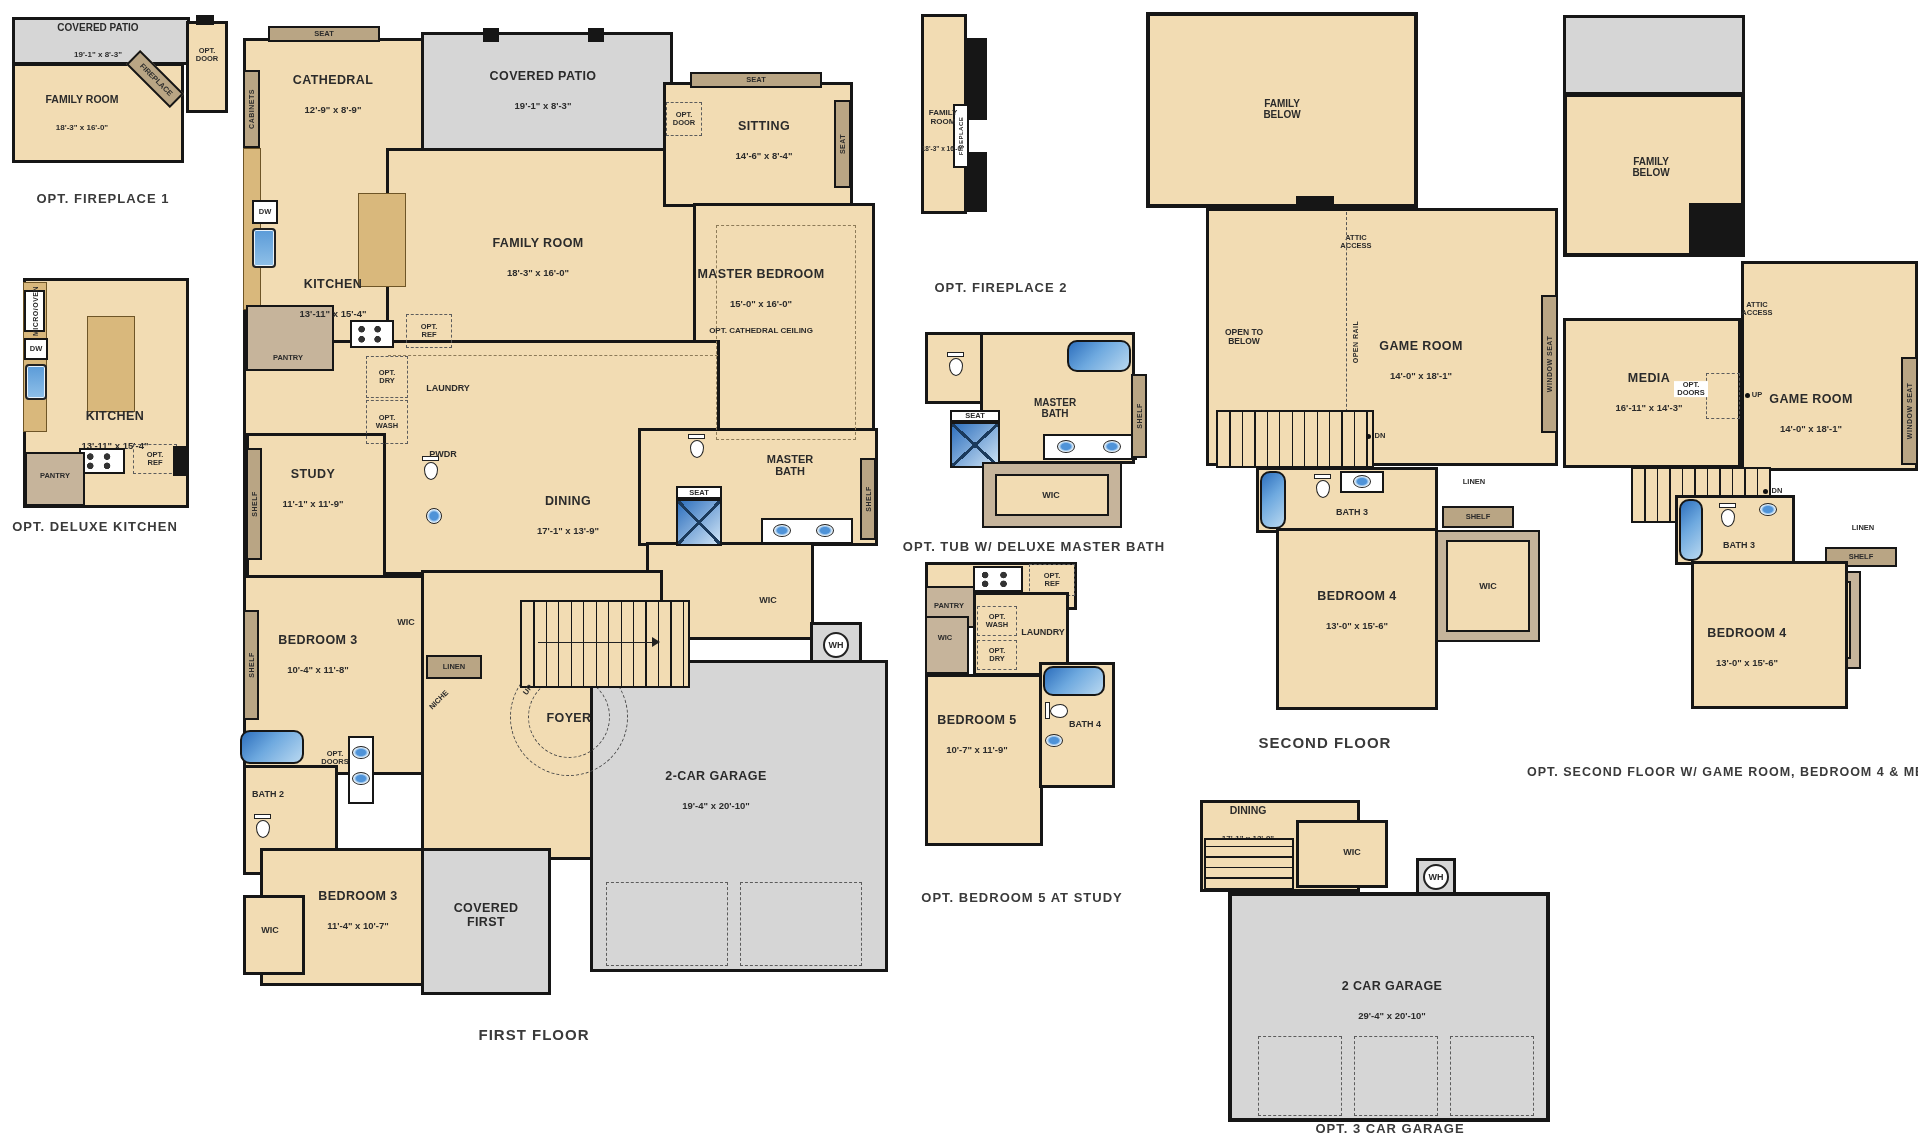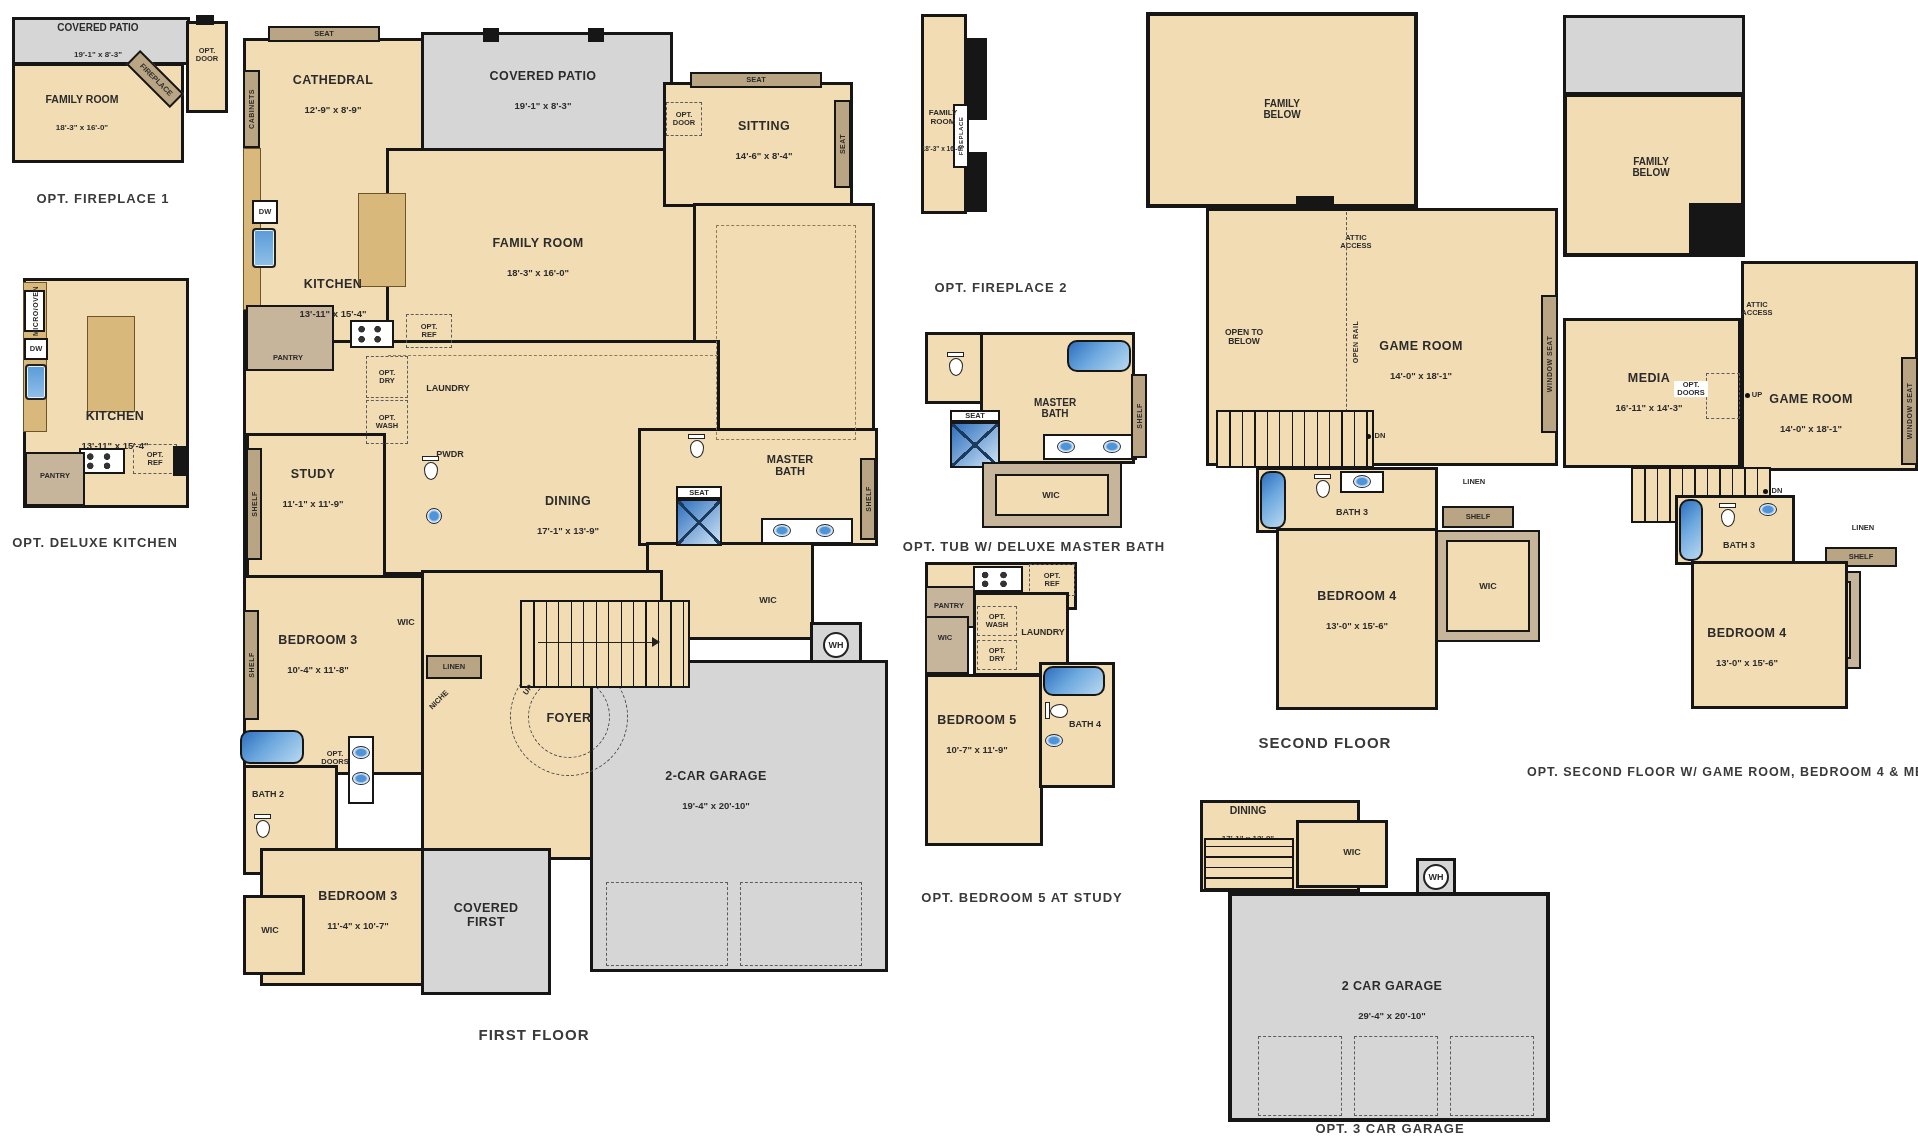--- a/index.html
+++ b/index.html
@@ -95,21 +95,21 @@
       radial-gradient(circle at 22% 30%,#333 3px,transparent 3.6px),
       radial-gradient(circle at 22% 72%,#333 3px,transparent 3.6px),
       radial-gradient(circle at 62% 30%,#333 3px,transparent 3.6px),
       radial-gradient(circle at 62% 72%,#333 3px,transparent 3.6px),#fff"></div>
   <div class="dashbox" style="left:118px;top:166px;width:44px;height:30px"></div>
   <div class="lbl tiny" style="left:140px;top:181px;width:30px">OPT. REF</div>
   <div class="closet" style="left:10px;top:174px;width:60px;height:54px"></div>
   <div class="lbl tiny" style="left:40px;top:198px">PANTRY</div>
   <div class="wallseg" style="left:158px;top:168px;width:16px;height:30px"></div>
 </div>
-<div class="caption cap-sm" style="left:95px;top:542px">OPT. DELUXE KITCHEN</div>
+<div class="caption cap-sm" style="left:95px;top:526px">OPT. DELUXE KITCHEN</div>
 
 <div class="plan" style="left:238px;top:10px;width:652px;height:982px">
 
   <div class="room" style="left:5px;top:28px;width:185px;height:305px"></div>
   <div class="gray" style="left:183px;top:22px;width:252px;height:120px"></div>
   <div class="room" style="left:148px;top:138px;width:332px;height:210px"></div>
   <div class="room" style="left:425px;top:72px;width:190px;height:125px"></div>
   <div class="room" style="left:455px;top:193px;width:182px;height:258px"></div>
   <div class="room" style="left:5px;top:330px;width:477px;height:235px"></div>
   <div class="room" style="left:8px;top:423px;width:140px;height:145px"></div>
@@ -158,37 +158,42 @@
   <div class="lbl tiny" style="left:50px;top:348px">PANTRY</div>
 
   <div class="dashbox" style="left:128px;top:346px;width:42px;height:42px"></div>
   <div class="lbl tiny" style="left:149px;top:367px;width:28px">OPT. DRY</div>
   <div class="dashbox" style="left:128px;top:390px;width:42px;height:44px"></div>
   <div class="lbl tiny" style="left:149px;top:412px;width:30px">OPT. WASH</div>
   <div class="lbl small" style="left:210px;top:378px">LAUNDRY</div>
   <div class="ttank" style="left:184px;top:446px"></div>
   <div class="toilet" style="left:186px;top:452px"></div>
   <div class="sink" style="left:188px;top:498px;width:16px;height:16px"></div>
-  <div class="lbl small" style="left:212px;top:444px">PWDR</div>
+  <div class="lbl small" style="left:205px;top:444px">PWDR</div>
 
   <div class="lbl" style="left:95px;top:84px">
     <span class="name">CATHEDRAL</span>
     <span class="dims">12'-9" x 8'-9"</span>
   </div>
   <div class="lbl" style="left:305px;top:80px">
     <span class="name">COVERED PATIO</span>
     <span class="dims">19'-1" x 8'-3"</span>
   </div>
   <div class="lbl" style="left:526px;top:130px">
     <span class="name">SITTING</span>
     <span class="dims">14'-6" x 8'-4"</span>
   </div>
   <div class="lbl" style="left:300px;top:247px">
     <span class="name">FAMILY ROOM</span>
     <span class="dims">18'-3" x 16'-0"</span>
+  </div>
+  <div class="lbl" style="left:523px;top:292px;width:130px">
+    <span class="name">MASTER BEDROOM</span>
+    <span class="dims">15'-0" x 16'-0"</span>
+    <span class="note">OPT. CATHEDRAL CEILING</span>
   </div>
   <div class="lbl" style="left:95px;top:288px">
     <span class="name">KITCHEN</span>
     <span class="dims">13'-11" x 15'-4"</span>
   </div>
   <div class="lbl" style="left:75px;top:478px">
     <span class="name">STUDY</span>
     <span class="dims">11'-1" x 11'-9"</span>
   </div>
   <div class="lbl" style="left:330px;top:505px">

